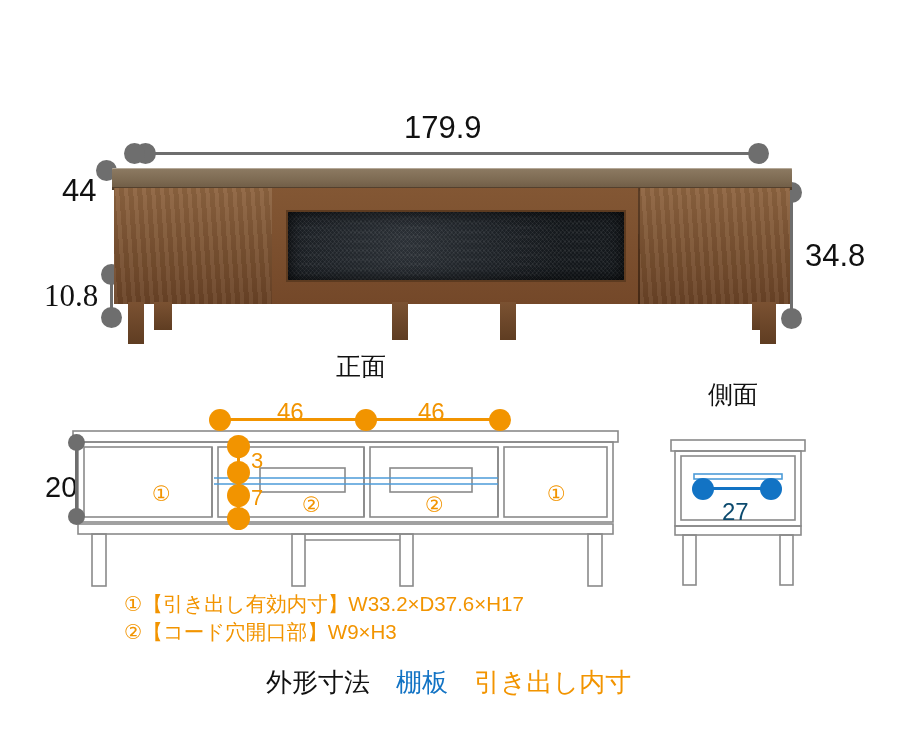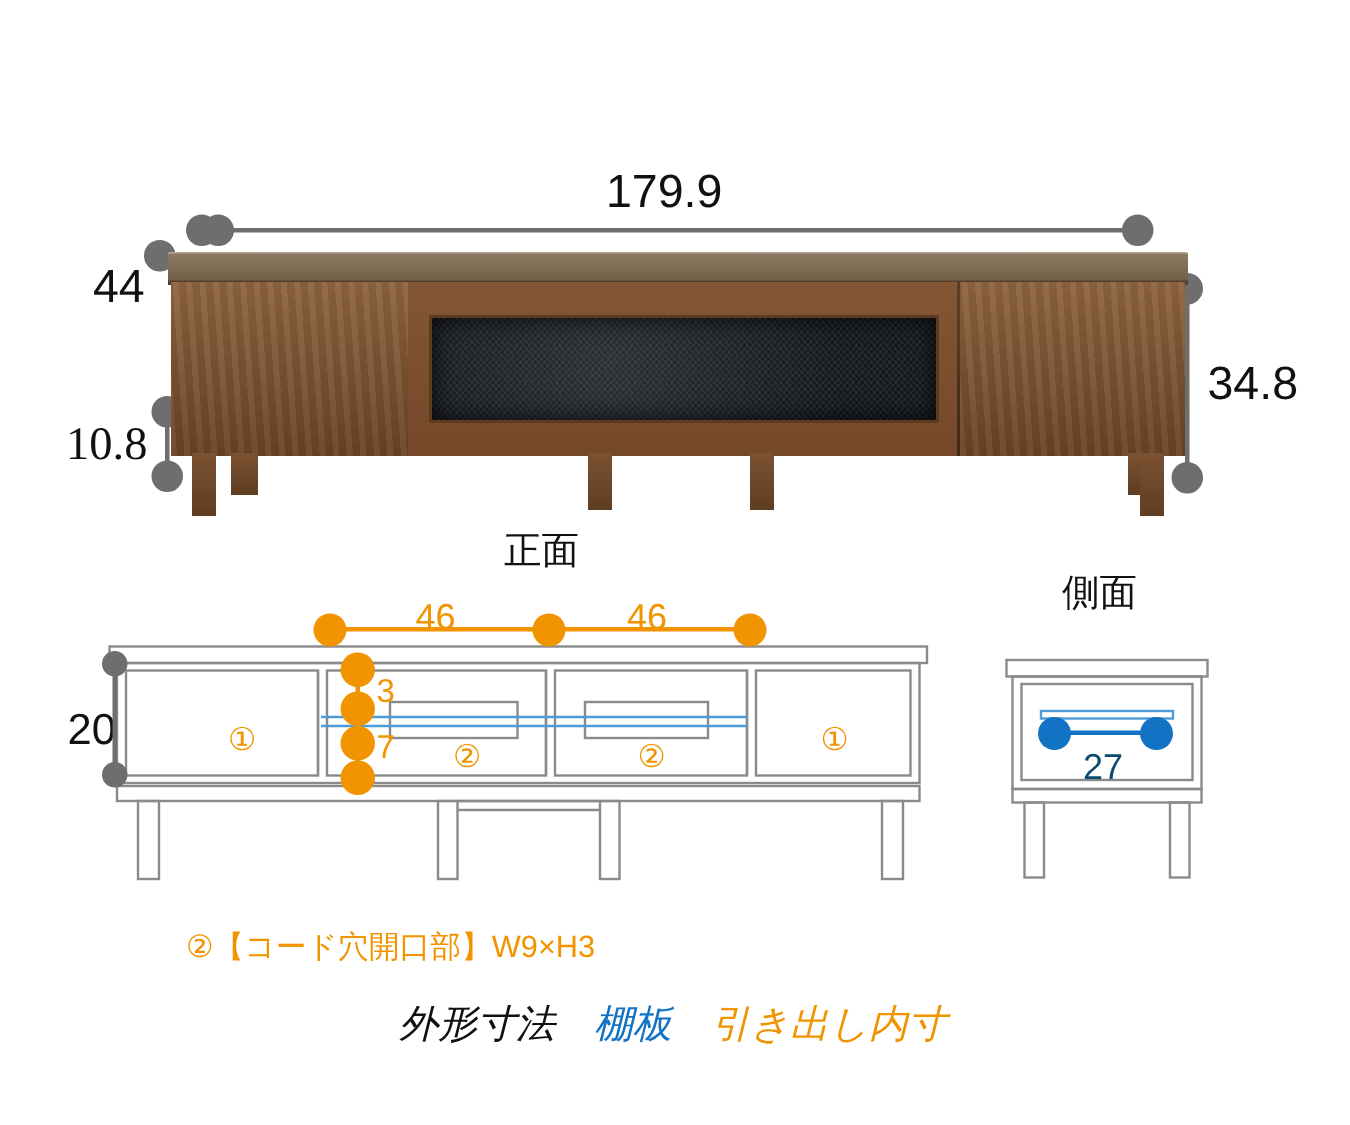--- a/index.html
+++ b/index.html
@@ -135,21 +135,21 @@
     color: #f29400;
     font-size: 20.5px;
     white-space: nowrap;
     line-height: 1.42;
   }
   .legend {
     position: absolute;
     font-size: 26px;
     white-space: nowrap;
   }
-  .legend span { margin-right: 26px; font-style: italic; }
+  .legend span { margin-right: 26px; }
   .legend .k-black { color: #111111; }
   .legend .k-blue  { color: #1273c4; }
   .legend .k-orange{ color: #f29400; }
 
   .circnum {
     position: absolute;
     color: #f29400;
     font-size: 21px;
     line-height: 1;
   }
@@ -275,19 +275,20 @@
     <g fill="none" stroke="#4d9bd8" stroke-width="1.6">
       <rect x="26" y="37" width="88" height="5"></rect>
     </g>
   </svg>
 
   <div class="rule blue" style="left:705px; top:487px; width:62px; height:3px;"></div>
   <div class="dot blue" style="left:692px; top:478px; width:22px; height:22px;"></div>
   <div class="dot blue" style="left:760px; top:478px; width:22px; height:22px;"></div>
   <div class="dim-label lbl-blue" style="left:722px; top:500px; font-size:24px;">27</div>
 
+  <div class="note" style="left:124px; top:589px;">①【引き出し有効内寸】W33.2×D37.6×H17</div>
   <div class="note" style="left:124px; top:617px;">②【コード穴開口部】W9×H3</div>
 
   <div class="legend" style="left:266px; top:665px;">
     <span class="k-black">外形寸法</span><span class="k-blue">棚板</span><span class="k-orange">引き出し内寸</span>
   </div>
 
 </div>
 
 </body></html>

